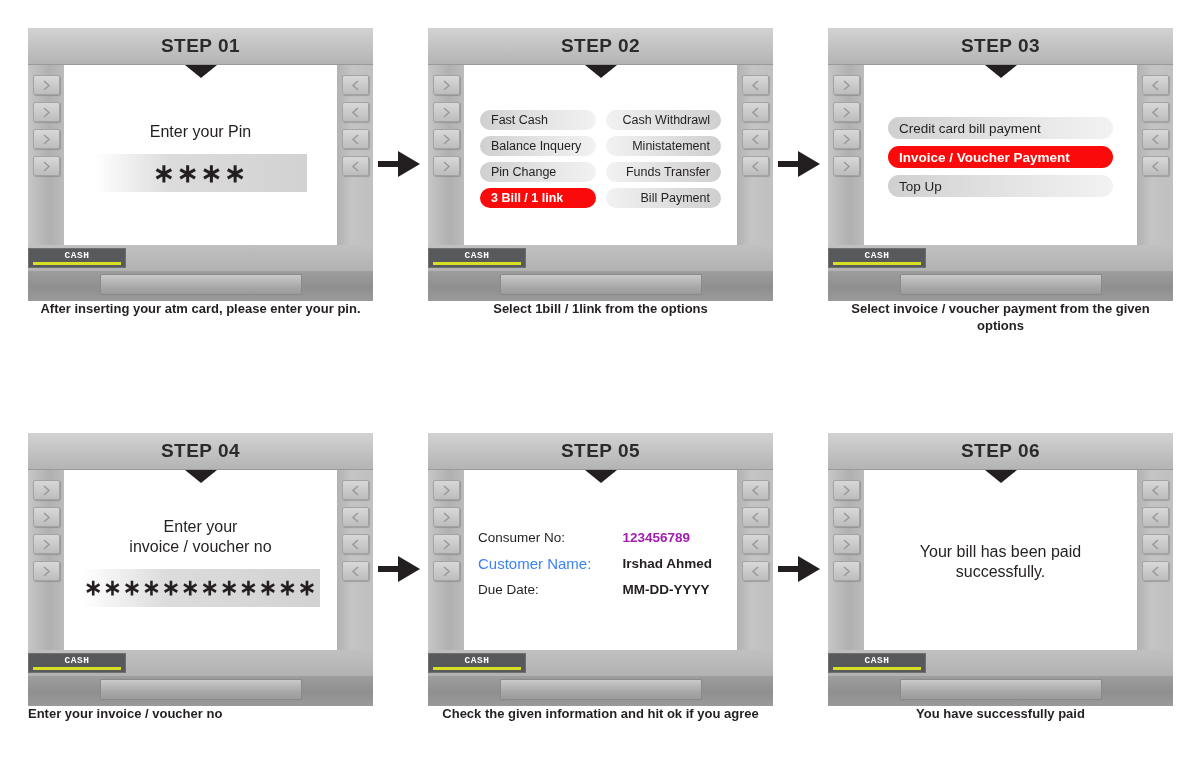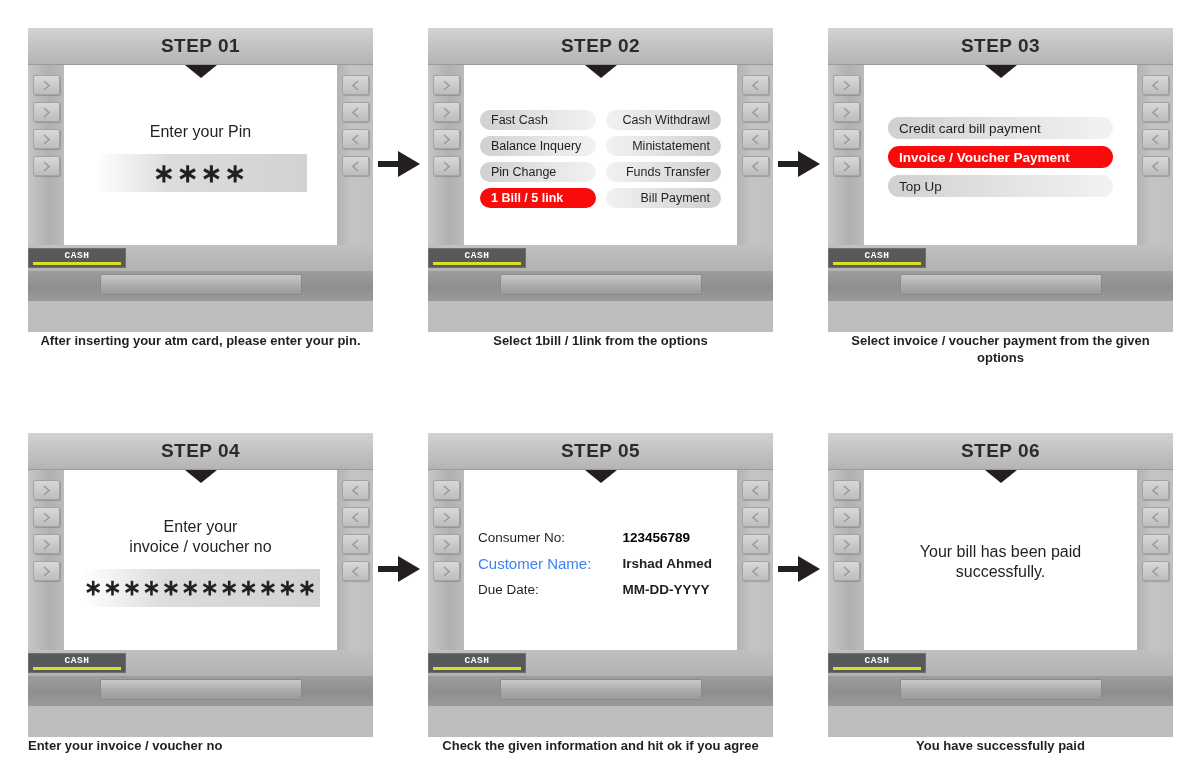--- a/index.html
+++ b/index.html
@@ -29,23 +29,24 @@
   .step-cell.r1 { top: 28px; }
   .step-cell.r2 { top: 433px; }
   .step-cell.c1 { left: 28px; }
   .step-cell.c2 { left: 428px; }
   .step-cell.c3 { left: 828px; }
 
   
   .atm {
     position: relative;
     width: 345px;
-    height: 304px;
+    height: 272px;
     background: linear-gradient(180deg,#c9c9c9 0%, #bdbdbd 100%);
     box-sizing: border-box;
+    border-radius: 27px;
   }
 
   .atm-header {
     position: relative;
     height: 36px;
     background: linear-gradient(180deg,#d2d2d2 0%, #b4b4b4 100%);
     border-bottom: 1px solid #9a9a9a;
     display: flex;
     align-items: center;
     justify-content: center;
@@ -387,21 +388,21 @@
         <div class="screen">
           <div class="screen-caret"></div>
           <div class="screen-inner">
             <div class="menu-grid">
               <div class="menu-btn">Fast Cash</div>
               <div class="menu-btn align-right">Cash Withdrawl</div>
               <div class="menu-btn">Balance Inquery</div>
               <div class="menu-btn align-right">Ministatement</div>
               <div class="menu-btn">Pin Change</div>
               <div class="menu-btn align-right">Funds Transfer</div>
-              <div class="menu-btn highlight">1 Bill / 5 link</div>
+              <div class="menu-btn highlight">3 Bill / 1 link</div>
               <div class="menu-btn align-right">Bill Payment</div>
             </div>
           </div>
         </div>
         <div class="bezel right">
           <div class="bz-btn">
               <svg width="9" height="11" viewBox="0 0 9 11">
                 <path d="M7 1 L2 5.5 L7 10" fill="none" stroke="#9b9b9b" stroke-width="1.6"></path>
               </svg>
             </div>
@@ -611,21 +612,21 @@
               </svg>
             </div>
         </div>
         <div class="screen">
           <div class="screen-caret"></div>
           <div class="screen-inner" style="justify-content:center;align-items:stretch;padding:14px 8px 8px 14px;">
             <table style="width:100%;border-collapse:collapse;">
               <tbody>
                 <tr>
                   <td style="font-size:13.5px;color:#231f20;padding:5px 0;white-space:nowrap;">Consumer No:</td>
-                  <td style="font-size:13.5px;font-weight:bold;color:#000000;padding:5px 0 5px 12px;white-space:nowrap;">123456789</td>
+                  <td style="font-size:13.5px;font-weight:bold;color:#a21caf;padding:5px 0 5px 12px;white-space:nowrap;">123456789</td>
                 </tr>
                 <tr>
                   <td style="font-size:15px;color:#3b82f6;padding:5px 0;white-space:nowrap;">Customer Name:</td>
                   <td style="font-size:13.5px;font-weight:bold;color:#231f20;padding:5px 0 5px 12px;white-space:nowrap;">Irshad Ahmed</td>
                 </tr>
                 <tr>
                   <td style="font-size:13.5px;color:#231f20;padding:5px 0;white-space:nowrap;">Due Date:</td>
                   <td style="font-size:13.5px;font-weight:bold;color:#231f20;padding:5px 0 5px 12px;white-space:nowrap;">MM-DD-YYYY</td>
                 </tr>
               </tbody>

